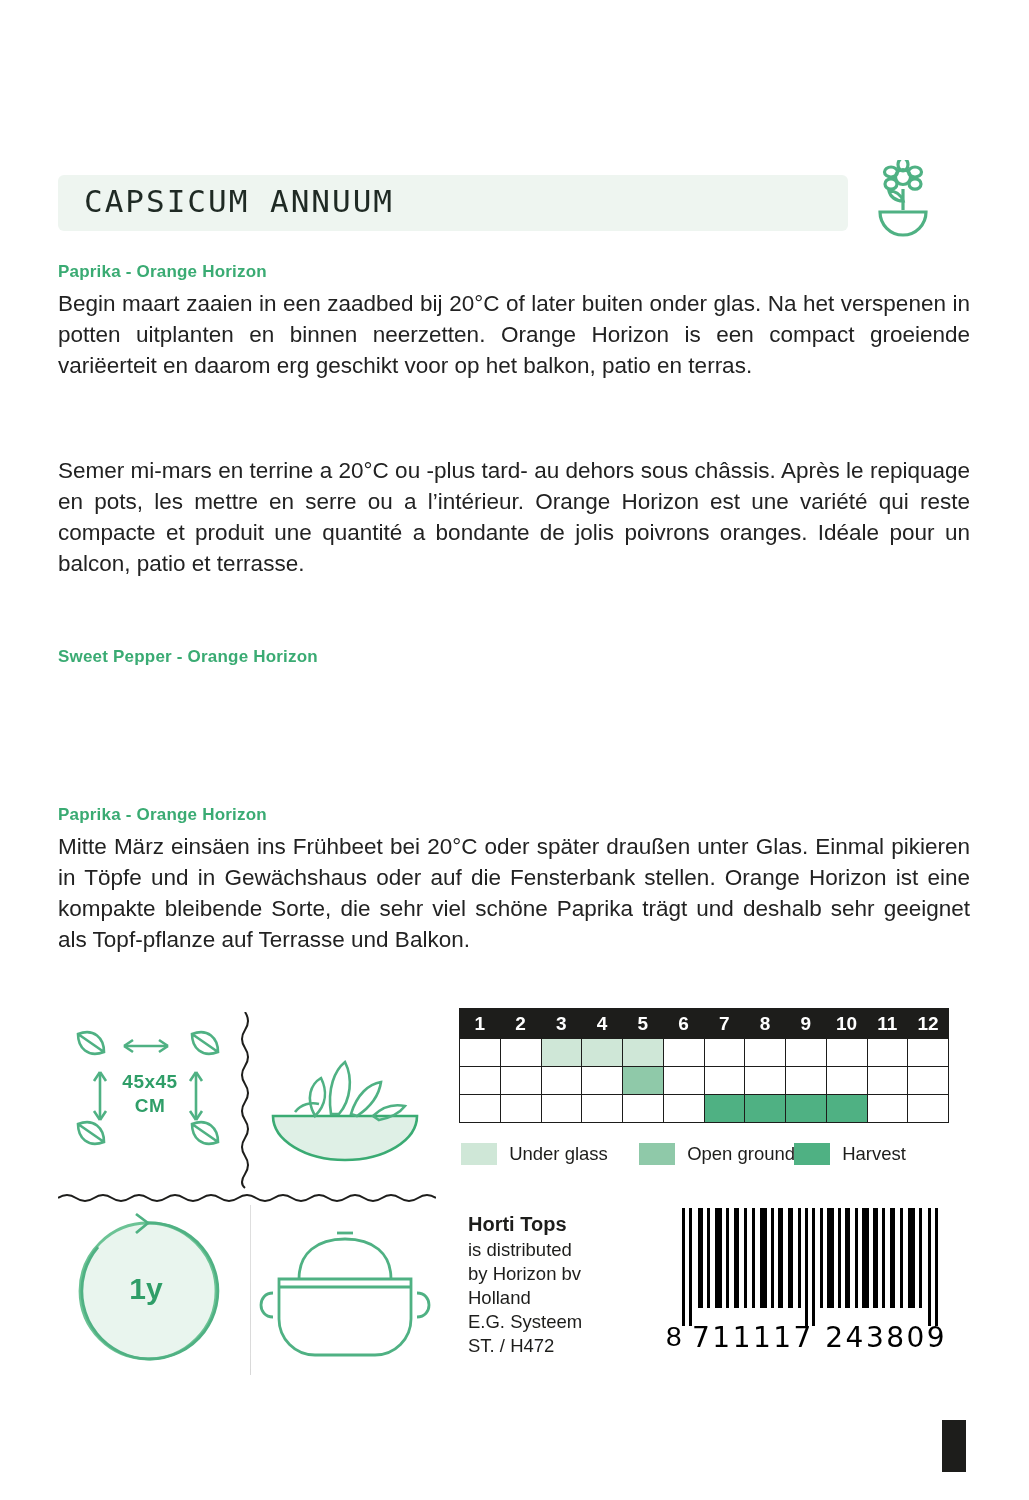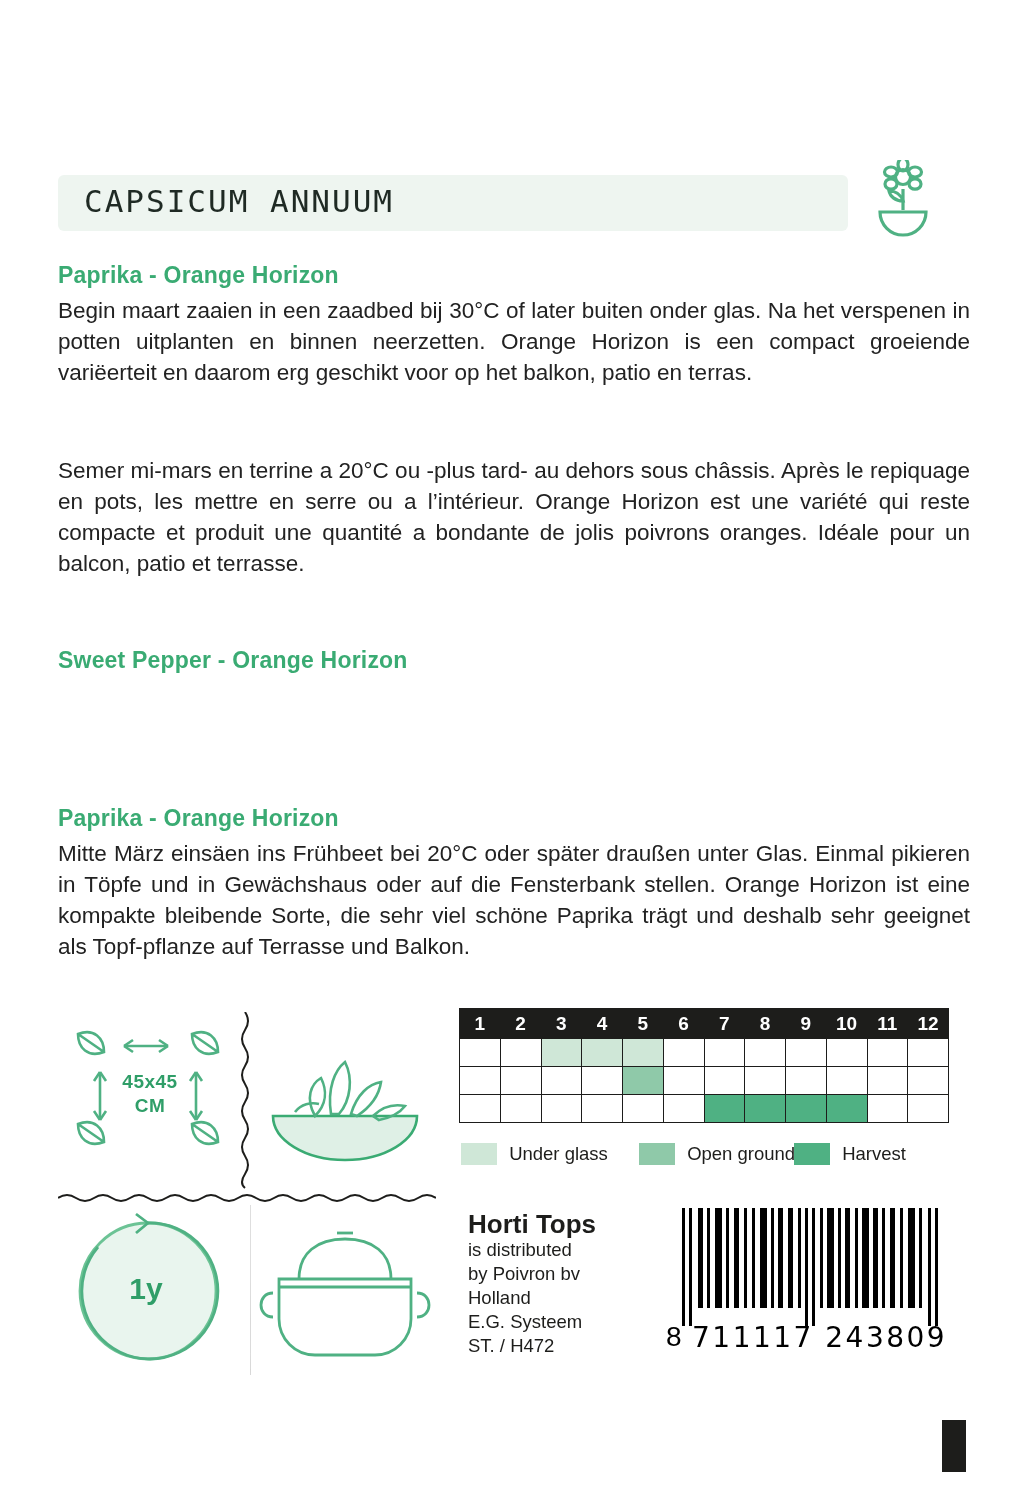--- a/index.html
+++ b/index.html
@@ -35,21 +35,21 @@
     white-space: nowrap;
   }
   .plant-logo {
     position: absolute;
     left: 862px; top: 160px;
     width: 82px; height: 84px;
   }
   
   .block { position: absolute; left: 58px; width: 912px; }
   .blk-head {
-    font-size: 23px;
+    font-size: 17px;
     font-weight: bold;
     color: #3aab73;
     margin: 0 0 6px 0;
     letter-spacing: .2px;
   }
   .blk-body {
     font-size: 22.5px;
     line-height: 31px;
     color: #222;
     text-align: justify;
@@ -154,21 +154,21 @@
   
   .distrib {
     position: absolute;
     left: 468px; top: 1212px;
     width: 190px;
     font-size: 18.5px;
     line-height: 24px;
     color: #1d1d1b;
   }
   .distrib .brand {
-    font-size: 26px;
+    font-size: 20px;
     font-weight: bold;
     margin-bottom: 2px;
   }
 
   
   .barcode-wrap {
     position: absolute;
     left: 668px; top: 1208px;
     width: 285px; height: 155px;
   }
@@ -214,21 +214,21 @@
         <ellipse cx="29" cy="12" rx="6.5" ry="5"></ellipse>
         <path d="M41 29 L41 50"></path>
         <path d="M41 41 C33 41 28 36 27 31 C34 31 39 35 41 41 Z"></path>
         <path d="M18 52 h46 a23 23 0 0 1 -46 0 Z"></path>
       </g>
     </svg>
   </div>
 
   <div class="block" id="block-nl">
     <div class="blk-head">Paprika - Orange Horizon</div>
-    <div class="blk-body">Begin maart zaaien in een zaadbed bij 30°C of later buiten onder glas. Na het verspenen in potten uitplanten en binnen neerzetten. Orange Horizon is een compact groeiende variëerteit en daarom erg geschikt voor op het balkon, patio en terras.</div>
+    <div class="blk-body">Begin maart zaaien in een zaadbed bij 20°C of later buiten onder glas. Na het verspenen in potten uitplanten en binnen neerzetten. Orange Horizon is een compact groeiende variëerteit en daarom erg geschikt voor op het balkon, patio en terras.</div>
   </div>
 
   <div class="block" id="block-fr">
     <div class="blk-body">Semer mi-mars en terrine a 20°C ou -plus tard- au dehors sous châssis. Après le repiquage en pots, les mettre en serre ou a l’intérieur. Orange Horizon est une variété qui reste compacte et produit une quantité a bondante de jolis poivrons oranges. Idéale pour un balcon, patio et terrasse.</div>
   </div>
 
   <div class="block" id="block-en">
     <div class="blk-head">Sweet Pepper - Orange Horizon</div>
   </div>
 
@@ -388,21 +388,21 @@
     </span>
     <span class="item i3">
       <span class="sw" style="background:#4fb183"></span>
       <span>Harvest</span>
     </span>
   </div>
 
   <div class="distrib">
     <div class="brand">Horti Tops</div>
     <div>is distributed</div>
-    <div>by Poivron bv</div>
+    <div>by Horizon bv</div>
     <div>Holland</div>
     <div>E.G. Systeem</div>
     <div>ST. / H472</div>
   </div>
 
   <div class="barcode-wrap">
     <div class="bars">
       <div class="bar tall" style="left:14px;width:3px"></div>
       <div class="bar tall" style="left:21px;width:3px"></div>
       <div class="bar short" style="left:30px;width:5px"></div>

